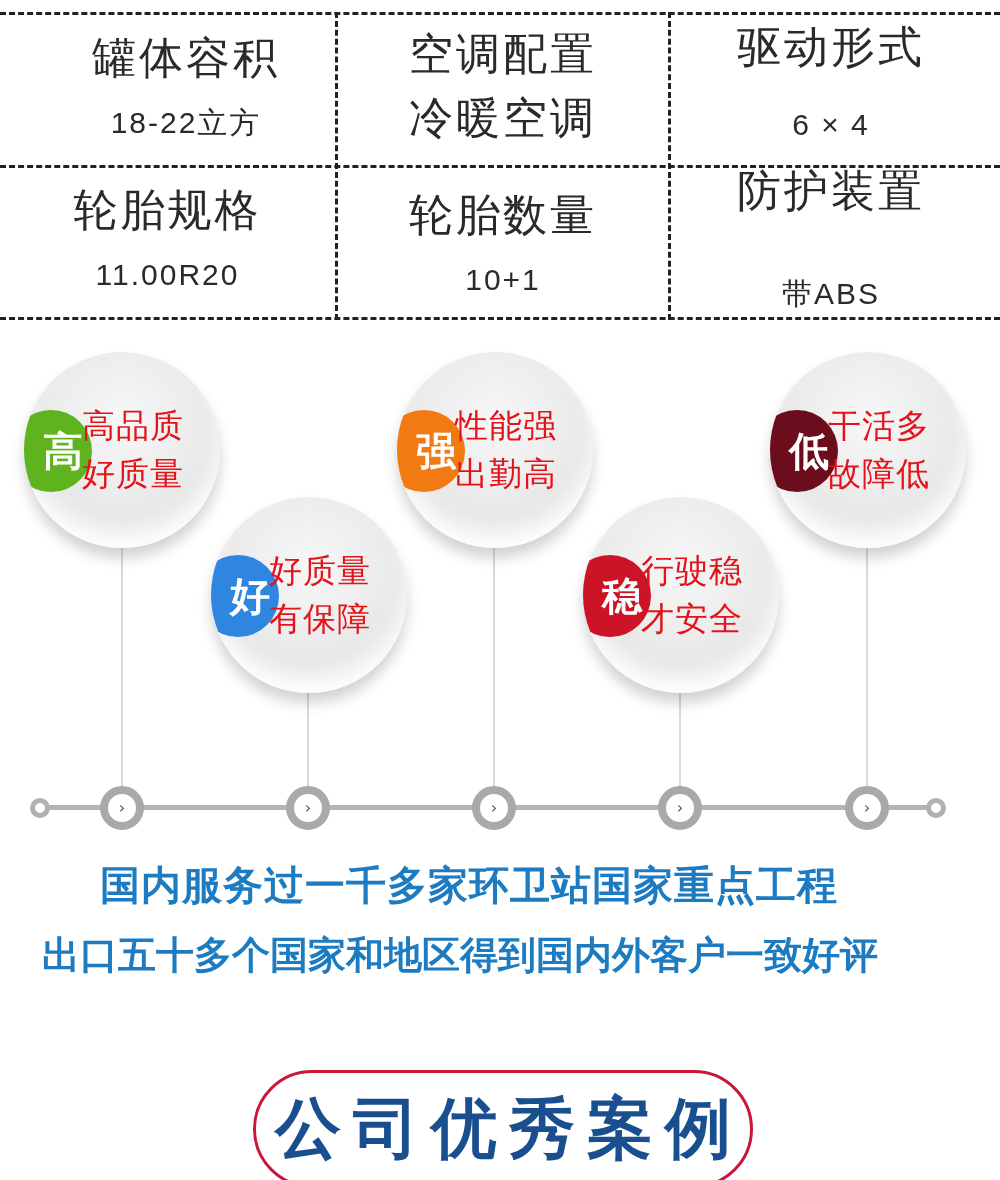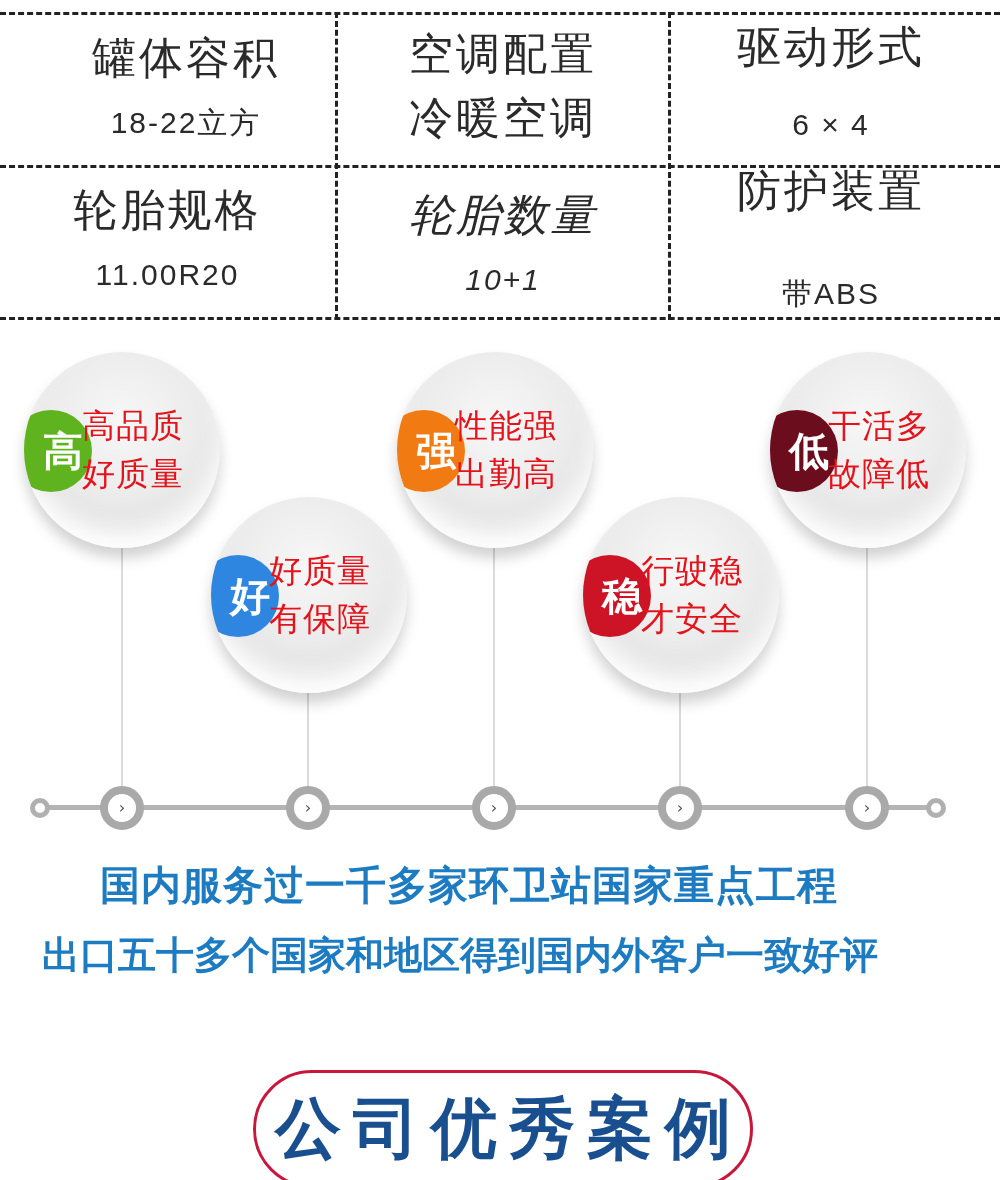--- a/index.html
+++ b/index.html
@@ -97,21 +97,21 @@
     <span class="label">冷暖空调</span>
   </div>
   <div class="cell" style="left:671px; top:0px; width:320px; height:148px;gap:13px;">
     <span class="label">驱动形式</span>
     <span class="value">6 × 4</span>
   </div>
   <div class="cell" style="left:0; top:160px; width:335px; height:142px;">
     <span class="label">轮胎规格</span>
     <span class="value">11.00R20</span>
   </div>
-  <div class="cell" style="left:338px; top:165px; width:330px; height:142px;font-style:italic;">
+  <div class="cell" style="left:338px; top:165px; width:330px; height:142px;">
     <span class="label">轮胎数量</span>
     <span class="value">10+1</span>
   </div>
   <div class="cell" style="left:671px; top:160px; width:320px; height:142px;gap:38px;">
     <span class="label">防护装置</span>
     <span class="value">带ABS</span>
   </div>
 </div>
 
 <div class="stem" style="left:121px; top:540px; height:250px;"></div>

